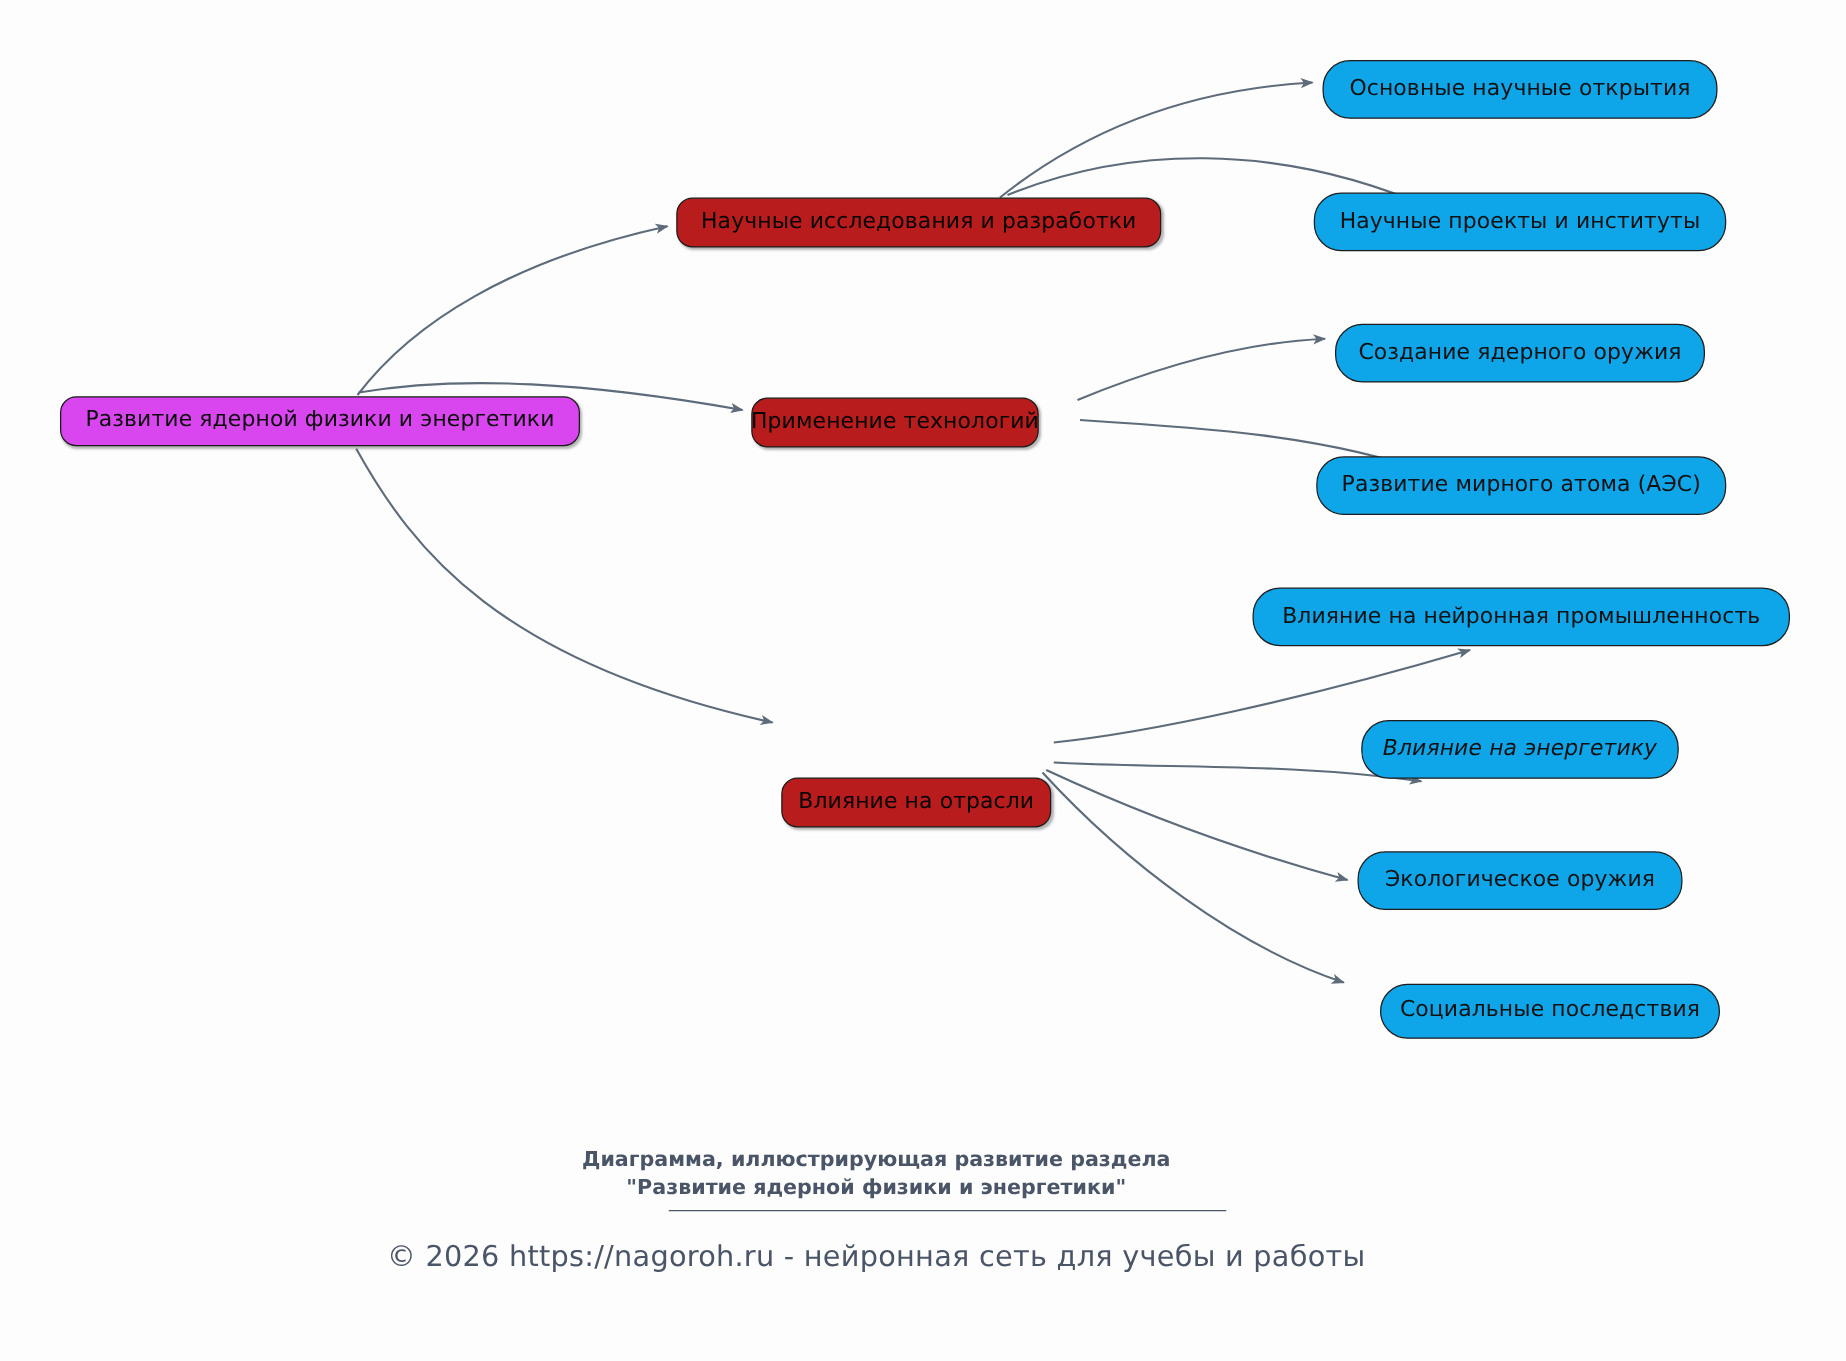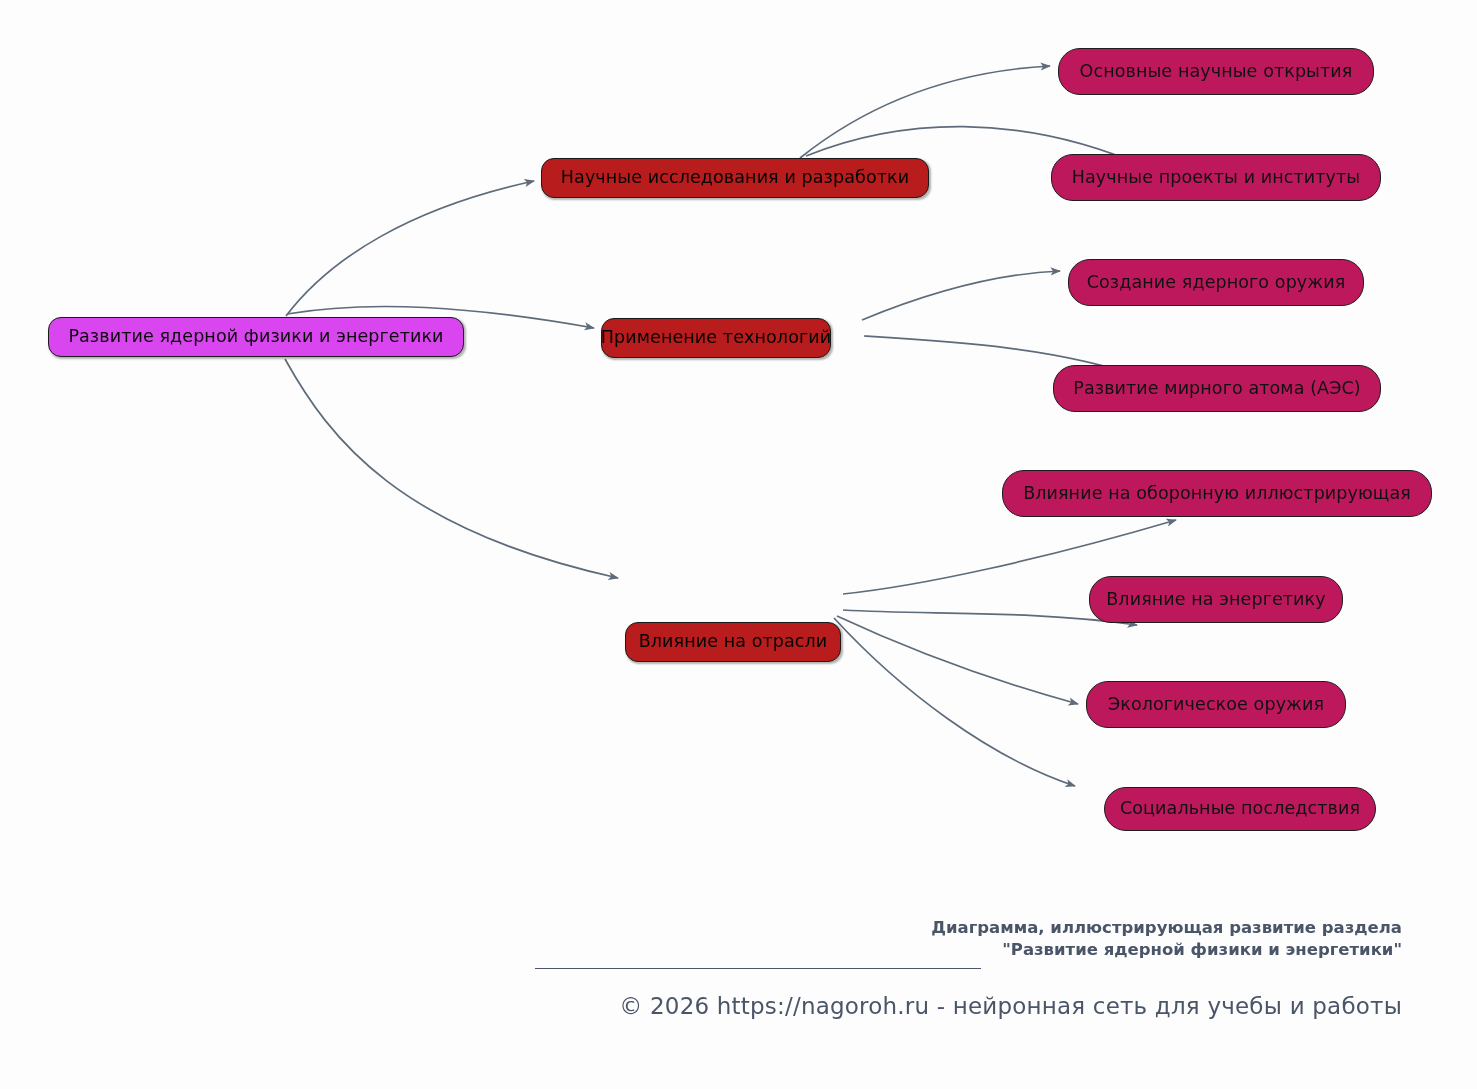--- a/index.html
+++ b/index.html
@@ -49,31 +49,31 @@
   }
   .node-branch {
     background: #b91c1c;
     border: 1.6px solid #1b1b1b;
     border-radius: 13px;
     color: #050505;
     font-size: 17.5px;
     box-shadow: 1.5px 1.5px 2px rgba(90,90,90,0.45);
   }
   .node-leaf {
-    background: #be185d;
+    background: #0ea5e9;
     border: 1.6px solid #1d1d1d;
     border-radius: 22px;
     color: #111111;
     font-size: 17.5px;
   }
   .footer {
     position: absolute;
     left: 0;
     width: 1402px;
-    text-align: right;
+    text-align: center;
   }
   #footer-title {
     top: 917px;
     font-size: 16.5px;
     font-weight: bold;
     color: #4a5568;
     line-height: 1.35;
   }
   #footer-rule {
     position: absolute;
@@ -153,24 +153,24 @@
 
   <div class="node node-leaf" style="left:1053px; top:365px; width:328px; height:47px;">
     <span>Развитие мирного атома (АЭС)</span>
   </div>
 
   <div class="node node-leaf" style="left:1068px; top:259px; width:296px; height:47px;">
     <span>Создание ядерного оружия</span>
   </div>
 
   <div class="node node-leaf" style="left:1002px; top:470px; width:430px; height:47px;">
-    <span>Влияние на оборонную иллюстрирующая</span>
+    <span>Влияние на нейронная промышленность</span>
   </div>
 
-  <div class="node node-leaf" style="left:1089px; top:576px; width:254px; height:47px;">
+  <div class="node node-leaf" style="left:1089px; top:576px; width:254px; height:47px;font-style:italic;">
     <span>Влияние на энергетику</span>
   </div>
 
   <div class="node node-leaf" style="left:1086px; top:681px; width:260px; height:47px;">
     <span>Экологическое оружия</span>
   </div>
 
   <div class="node node-leaf" style="left:1104px; top:787px; width:272px; height:44px;">
     <span>Социальные последствия</span>
   </div>

